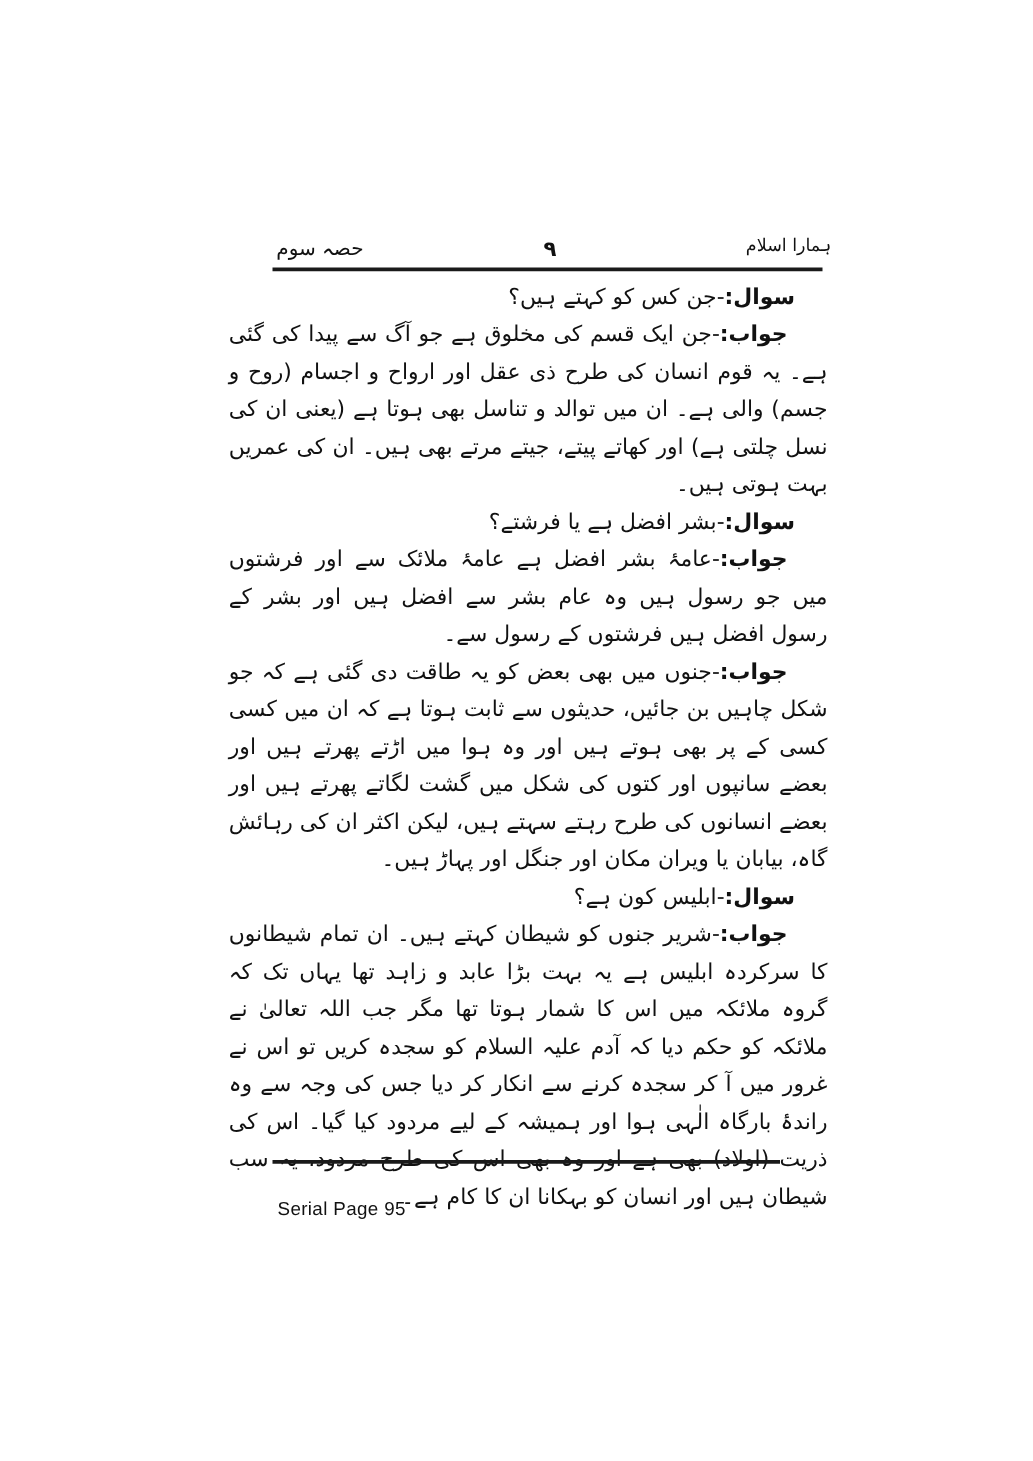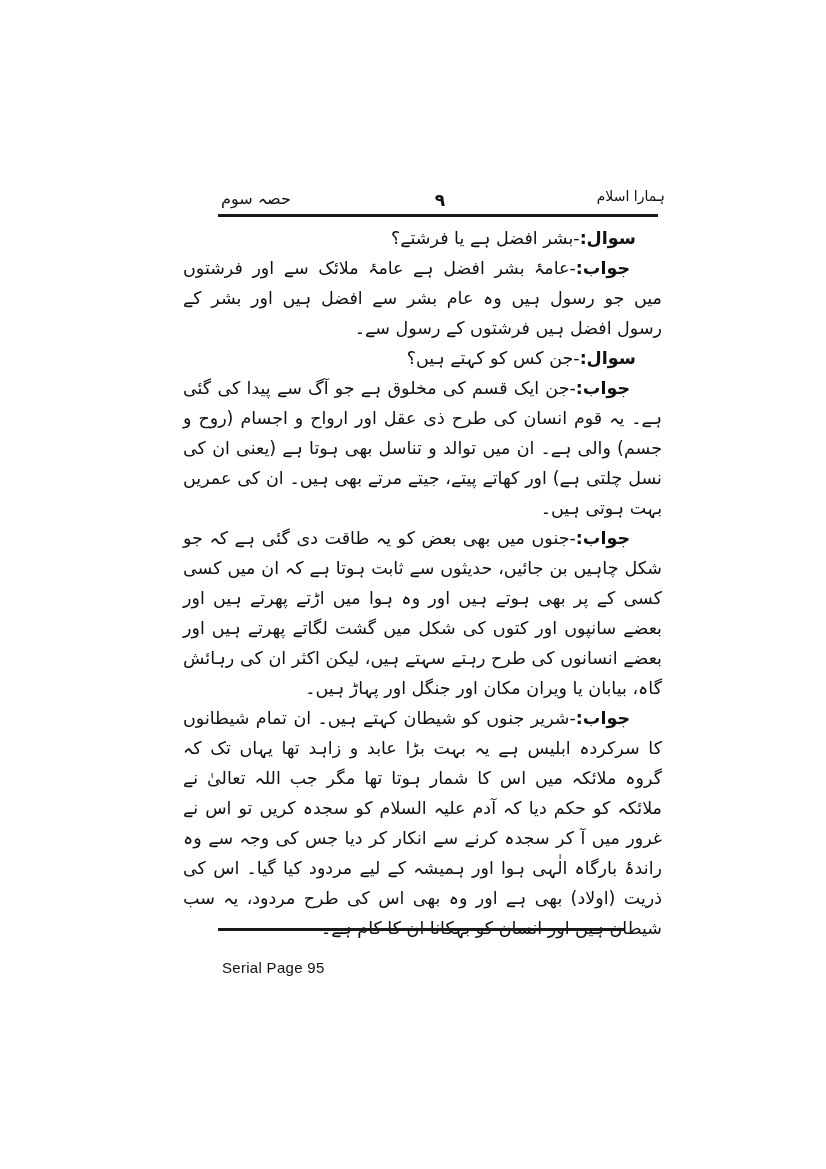--- a/index.html
+++ b/index.html
@@ -102,34 +102,35 @@
 
   <div class="header-page-number">۹</div>
 
   <div class="header-section-left">حصہ سوم</div>
 
   <div class="header-rule"></div>
 
   <div class="body-text">
 
     <div class="qa-block">
-      <p class="q-line"><span class="qa-label">سوال:</span><span>-بشر افضل ہے یا فرشتے؟</span></p>
-      <p class="a-para"><span class="qa-label">جواب:</span><span>-عامۂ بشر افضل ہے عامۂ ملائک سے اور فرشتوں میں جو رسول ہیں وہ عام بشر سے افضل ہیں اور بشر کے رسول افضل ہیں فرشتوں کے رسول سے۔</span></p>
+      <p class="q-line"><span class="qa-label">سوال:</span><span>-جن کس کو کہتے ہیں؟</span></p>
+      <p class="a-para"><span class="qa-label">جواب:</span><span>-جن ایک قسم کی مخلوق ہے جو آگ سے پیدا کی گئی ہے۔ یہ قوم انسان کی طرح ذی عقل اور ارواح و اجسام (روح و جسم) والی ہے۔ ان میں توالد و تناسل بھی ہوتا ہے (یعنی ان کی نسل چلتی ہے) اور کھاتے پیتے، جیتے مرتے بھی ہیں۔ ان کی عمریں بہت ہوتی ہیں۔</span></p>
     </div>
 
     <div class="qa-block">
-      <p class="q-line"><span class="qa-label">سوال:</span><span>-جن کس کو کہتے ہیں؟</span></p>
-      <p class="a-para"><span class="qa-label">جواب:</span><span>-جن ایک قسم کی مخلوق ہے جو آگ سے پیدا کی گئی ہے۔ یہ قوم انسان کی طرح ذی عقل اور ارواح و اجسام (روح و جسم) والی ہے۔ ان میں توالد و تناسل بھی ہوتا ہے (یعنی ان کی نسل چلتی ہے) اور کھاتے پیتے، جیتے مرتے بھی ہیں۔ ان کی عمریں بہت ہوتی ہیں۔</span></p>
+      <p class="q-line"><span class="qa-label">سوال:</span><span>-بشر افضل ہے یا فرشتے؟</span></p>
+      <p class="a-para"><span class="qa-label">جواب:</span><span>-عامۂ بشر افضل ہے عامۂ ملائک سے اور فرشتوں میں جو رسول ہیں وہ عام بشر سے افضل ہیں اور بشر کے رسول افضل ہیں فرشتوں کے رسول سے۔</span></p>
     </div>
 
     <div class="qa-block">
       <p class="a-para"><span class="qa-label">جواب:</span><span>-جنوں میں بھی بعض کو یہ طاقت دی گئی ہے کہ جو شکل چاہیں بن جائیں، حدیثوں سے ثابت ہوتا ہے کہ ان میں کسی کسی کے پر بھی ہوتے ہیں اور وہ ہوا میں اڑتے پھرتے ہیں اور بعضے سانپوں اور کتوں کی شکل میں گشت لگاتے پھرتے ہیں اور بعضے انسانوں کی طرح رہتے سہتے ہیں، لیکن اکثر ان کی رہائش گاہ، بیابان یا ویران مکان اور جنگل اور پہاڑ ہیں۔</span></p>
     </div>
 
     <div class="qa-block">
+      <p class="q-line"><span class="qa-label">سوال:</span><span>-ابلیس کون ہے؟</span></p>
       <p class="a-para"><span class="qa-label">جواب:</span><span>-شریر جنوں کو شیطان کہتے ہیں۔ ان تمام شیطانوں کا سرکردہ ابلیس ہے یہ بہت بڑا عابد و زاہد تھا یہاں تک کہ گروہ ملائکہ میں اس کا شمار ہوتا تھا مگر جب اللہ تعالیٰ نے ملائکہ کو حکم دیا کہ آدم علیہ السلام کو سجدہ کریں تو اس نے غرور میں آ کر سجدہ کرنے سے انکار کر دیا جس کی وجہ سے وہ راندۂ بارگاہ الٰہی ہوا اور ہمیشہ کے لیے مردود کیا گیا۔ اس کی ذریت (اولاد) بھی ہے اور وہ بھی اس کی طرح مردود، یہ سب شیطان ہیں اور انسان کو بہکانا ان کا کام ہے۔</span></p>
     </div>
 
   </div>
 
   <div class="footer-rule"></div>
 
   <div class="footer-serial">Serial Page  95</div>
 
 </div>

